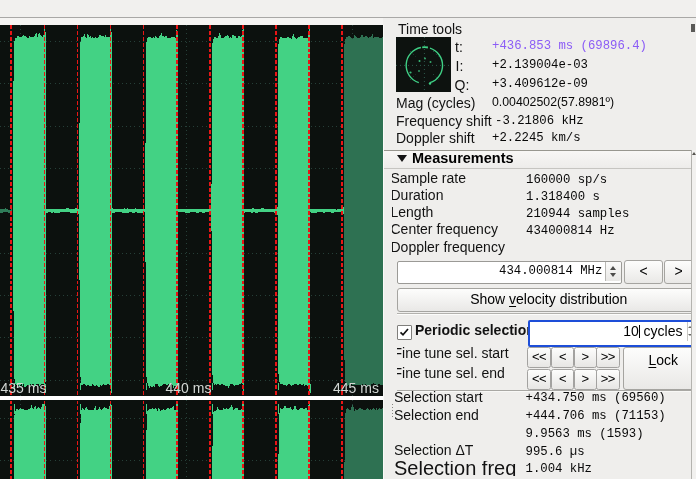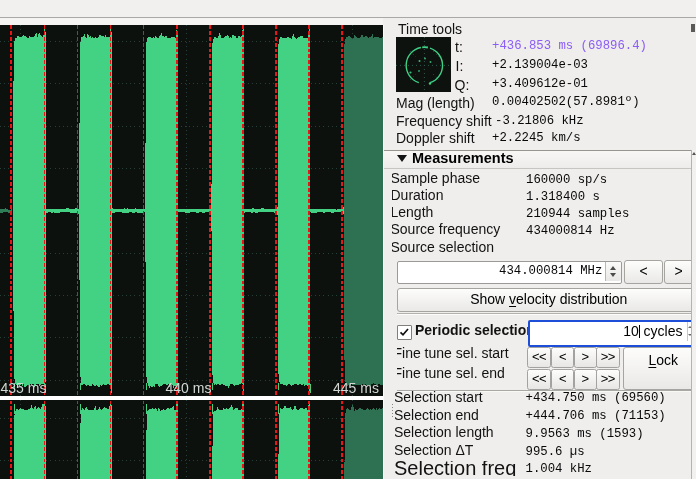--- a/index.html
+++ b/index.html
@@ -117,50 +117,50 @@
       <circle cx="34.5" cy="25" r="1" fill="#3fd085" fill-opacity="0.8"></circle>
       <circle cx="23" cy="34" r="1" fill="#3fd085" fill-opacity="0.7"></circle>
       <circle cx="29" cy="21.5" r="1" fill="#3fd085" fill-opacity="0.8"></circle>
       <circle cx="14.5" cy="35.5" r="1.1" fill="#3fd085" fill-opacity="0.9"></circle>
     </svg>
     <div style="position:absolute;left:455px;top:39.8px;line-height:15px;font-size:14px;font-weight:normal;color:#121212;white-space:pre">t:</div>
     <div style="position:absolute;left:492px;top:39.1px;line-height:15px;font-family:'Liberation Mono',monospace;font-size:12.3px;color:#8b5cf6;white-space:pre">+436.853 ms (69896.4)</div>
     <div style="position:absolute;left:455.5px;top:59px;line-height:15px;font-size:14px;font-weight:normal;color:#121212;white-space:pre">I:</div>
     <div style="position:absolute;left:492px;top:58.3px;line-height:15px;font-family:'Liberation Mono',monospace;font-size:12.3px;color:#080808;white-space:pre">+2.139004e-03</div>
     <div style="position:absolute;left:454.5px;top:78px;line-height:15px;font-size:14px;font-weight:normal;color:#121212;white-space:pre">Q:</div>
-    <div style="position:absolute;left:492px;top:77.3px;line-height:15px;font-family:'Liberation Mono',monospace;font-size:12.3px;color:#080808;white-space:pre">+3.409612e-01</div>
-    <div style="position:absolute;left:396px;top:95.8px;line-height:15px;font-size:14px;font-weight:normal;color:#121212;white-space:pre">Mag (length)</div>
-    <div style="position:absolute;left:492px;top:95.1px;line-height:15px;font-family:Liberation Mono, monospace;font-size:12.3px;color:#080808;white-space:pre">0.00402502(57.8981º)</div>
+    <div style="position:absolute;left:492px;top:77.3px;line-height:15px;font-family:'Liberation Mono',monospace;font-size:12.3px;color:#080808;white-space:pre">+3.409612e-09</div>
+    <div style="position:absolute;left:396px;top:95.8px;line-height:15px;font-size:14px;font-weight:normal;color:#121212;white-space:pre">Mag (cycles)</div>
+    <div style="position:absolute;left:492px;top:95.1px;line-height:15px;font-family:Liberation Sans, sans-serif;font-size:12.3px;color:#080808;white-space:pre">0.00402502(57.8981º)</div>
     <div style="position:absolute;left:396px;top:114.4px;line-height:15px;font-size:14px;font-weight:normal;color:#121212;white-space:pre">Frequency shift</div>
     <div style="position:absolute;left:495px;top:113.7px;line-height:15px;font-family:'Liberation Mono',monospace;font-size:12.3px;color:#080808;white-space:pre">-3.21806 kHz</div>
     <div style="position:absolute;left:396px;top:131.4px;line-height:15px;font-size:14px;font-weight:normal;color:#121212;white-space:pre">Doppler shift</div>
     <div style="position:absolute;left:492px;top:130.7px;line-height:15px;font-family:'Liberation Mono',monospace;font-size:12.3px;color:#080808;white-space:pre">+2.2245 km/s</div>
     <div style="position:absolute;left:384px;top:150px;width:307px;height:1px;background:#98978f"></div>
     <div style="position:absolute;left:384px;top:151px;width:307px;height:17px;background:linear-gradient(#f8f7f5,#edecea)"></div>
     <div style="position:absolute;left:397px;top:154.5px;width:0;height:0;border-left:5.5px solid transparent;border-right:5.5px solid transparent;border-top:7.5px solid #141414"></div>
     <div style="position:absolute;left:412px;top:150.8px;line-height:15px;font-size:14.5px;font-weight:bold;color:#000;white-space:pre">Measurements</div>
     <div style="position:absolute;left:384px;top:168px;width:307px;height:1px;background:#c6c5c1"></div>
     <div style="position:absolute;left:392px;top:171.2px;width:130px;height:15px;overflow:hidden">
-      <div style="position:absolute;left:-1.5px;top:0;line-height:15px;font-size:14px;color:#121212;white-space:pre">Sample phase</div>
+      <div style="position:absolute;left:-1.5px;top:0;line-height:15px;font-size:14px;color:#121212;white-space:pre">Sample rate</div>
     </div>
     <div style="position:absolute;left:526px;top:172.5px;line-height:15px;font-family:'Liberation Mono',monospace;font-size:12.3px;color:#080808;white-space:pre">160000 sp/s</div>
     <div style="position:absolute;left:392px;top:188.2px;width:130px;height:15px;overflow:hidden">
       <div style="position:absolute;left:-1.5px;top:0;line-height:15px;font-size:14px;color:#121212;white-space:pre">Duration</div>
     </div>
     <div style="position:absolute;left:526px;top:189.5px;line-height:15px;font-family:'Liberation Mono',monospace;font-size:12.3px;color:#080808;white-space:pre">1.318400 s</div>
     <div style="position:absolute;left:392px;top:205.2px;width:130px;height:15px;overflow:hidden">
       <div style="position:absolute;left:-1.5px;top:0;line-height:15px;font-size:14px;color:#121212;white-space:pre">Length</div>
     </div>
     <div style="position:absolute;left:526px;top:206.5px;line-height:15px;font-family:'Liberation Mono',monospace;font-size:12.3px;color:#080808;white-space:pre">210944 samples</div>
     <div style="position:absolute;left:392px;top:222.2px;width:130px;height:15px;overflow:hidden">
-      <div style="position:absolute;left:-1.5px;top:0;line-height:15px;font-size:14px;color:#121212;white-space:pre">Source frequency</div>
+      <div style="position:absolute;left:-1.5px;top:0;line-height:15px;font-size:14px;color:#121212;white-space:pre">Center frequency</div>
     </div>
     <div style="position:absolute;left:526px;top:223.5px;line-height:15px;font-family:'Liberation Mono',monospace;font-size:12.3px;color:#080808;white-space:pre">434000814 Hz</div>
     <div style="position:absolute;left:392px;top:239.7px;width:130px;height:15px;overflow:hidden">
-      <div style="position:absolute;left:-1.5px;top:0;line-height:15px;font-size:14px;color:#121212;white-space:pre">Source selection</div>
+      <div style="position:absolute;left:-1.5px;top:0;line-height:15px;font-size:14px;color:#121212;white-space:pre">Doppler frequency</div>
     </div>
     <div style="position:absolute;left:397px;top:260.5px;width:222.5px;height:21.5px;background:#fff;border:1px solid #9b9a96;border-radius:2px">
 <div style="position:absolute;right:0;top:0;width:15px;height:19.5px;background:linear-gradient(#fbfbfa,#e8e7e5);border-left:1px solid #b9b8b4;border-radius:0 2px 2px 0">
 <div style="position:absolute;left:4px;top:4px;width:0;height:0;border-left:3.5px solid transparent;border-right:3.5px solid transparent;border-bottom:4px solid #4c4c4a"></div>
 <div style="position:absolute;left:4px;top:11.5px;width:0;height:0;border-left:3.5px solid transparent;border-right:3.5px solid transparent;border-top:4px solid #4c4c4a"></div>
 </div>
     </div>
     <div style="position:absolute;left:499px;top:264px;line-height:15px;font-family:'Liberation Mono',monospace;font-size:12.3px;color:#080808;white-space:pre">434.000814 MHz</div>
     <div style="position:absolute;left:624px;top:260px;width:37px;height:22px;background:linear-gradient(#fdfdfc,#e9e8e6);border:1px solid #a5a4a0;border-radius:3px;text-align:center;font-size:14px;line-height:20px">&lt;</div>
     <div style="position:absolute;left:663.5px;top:260px;width:28px;height:22px;background:linear-gradient(#fdfdfc,#e9e8e6);border:1px solid #a5a4a0;border-radius:3px;text-align:center;font-size:14px;line-height:20px">&gt;</div>
@@ -197,23 +197,20 @@
     <div style="position:absolute;left:396.5px;top:389.5px;width:295px;height:1px;background:#a9a8a4"></div>
     <div style="position:absolute;left:396.5px;top:390.5px;width:295px;height:1px;background:#f8f8f6"></div>
     <div style="position:absolute;left:395px;top:389.8px;width:130px;height:15px;overflow:hidden">
       <div style="position:absolute;left:-1px;top:0;line-height:15px;font-size:14px;color:#121212;white-space:pre">Selection start</div>
     </div>
     <div style="position:absolute;left:525.5px;top:391.1px;line-height:15px;font-family:'Liberation Mono',monospace;font-size:12.3px;color:#080808;white-space:pre">+434.750 ms (69560)</div>
     <div style="position:absolute;left:395px;top:407.6px;width:130px;height:15px;overflow:hidden">
       <div style="position:absolute;left:-1px;top:0;line-height:15px;font-size:14px;color:#121212;white-space:pre">Selection end</div>
     </div>
     <div style="position:absolute;left:525.5px;top:408.9px;line-height:15px;font-family:'Liberation Mono',monospace;font-size:12.3px;color:#080808;white-space:pre">+444.706 ms (71153)</div>
-    <div style="position:absolute;left:395px;top:425.4px;width:130px;height:15px;overflow:hidden">
-      <div style="position:absolute;left:-1px;top:0;line-height:15px;font-size:14px;color:#121212;white-space:pre">Selection length</div>
-    </div>
     <div style="position:absolute;left:525.5px;top:426.7px;line-height:15px;font-family:'Liberation Mono',monospace;font-size:12.3px;color:#080808;white-space:pre">9.9563 ms (1593)</div>
     <div style="position:absolute;left:395px;top:443.2px;width:130px;height:15px;overflow:hidden">
       <div style="position:absolute;left:-1px;top:0;line-height:15px;font-size:14px;color:#121212;white-space:pre">Selection ΔT</div>
     </div>
     <div style="position:absolute;left:525.5px;top:444.5px;line-height:15px;font-family:'Liberation Mono',monospace;font-size:12.3px;color:#080808;white-space:pre">995.6 µs</div>
     <div style="position:absolute;left:395px;top:461px;width:130px;height:15px;overflow:hidden">
       <div style="position:absolute;left:-1px;top:0;line-height:15px;font-size:20px;color:#121212;white-space:pre">Selection freq</div>
     </div>
     <div style="position:absolute;left:525.5px;top:462.3px;line-height:15px;font-family:'Liberation Mono',monospace;font-size:12.3px;color:#080808;white-space:pre">1.004 kHz</div>
     <div style="position:absolute;left:391.5px;top:404px;width:1px;height:15px;background:repeating-linear-gradient(#888783 0,#888783 1px,transparent 1px,transparent 3px)"></div>

